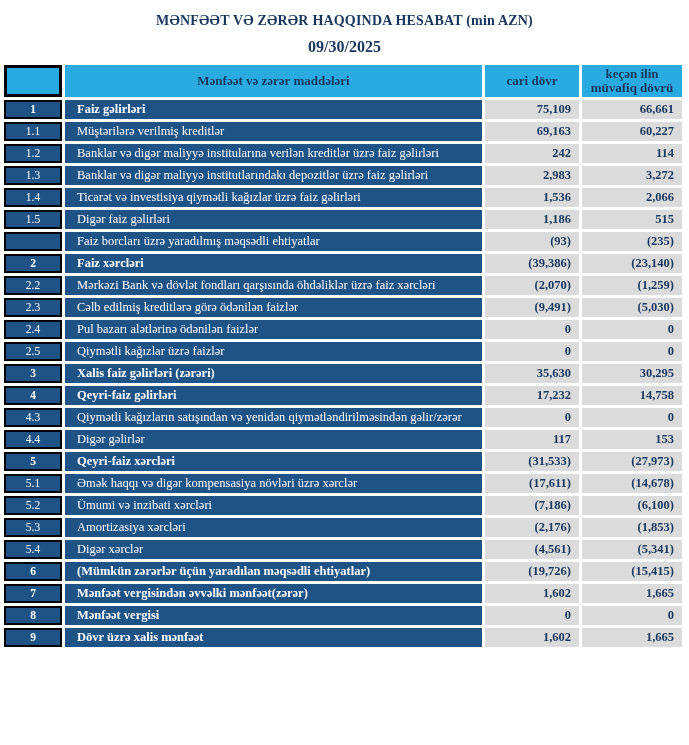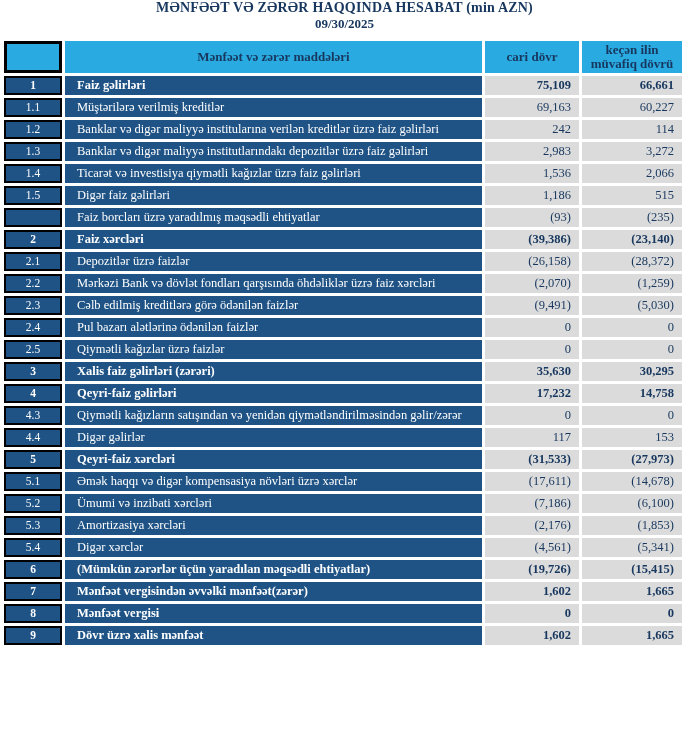--- a/index.html
+++ b/index.html
@@ -11,25 +11,25 @@
   }
   *{box-sizing:border-box;}
   html,body{margin:0;padding:0;}
   body{
     width:689px;height:745px;background:#ffffff;
     font-family:"Liberation Serif", serif;
     overflow:hidden;
   }
   .page-title{
     text-align:center;color:var(--navy);font-weight:bold;
-    font-size:14px;letter-spacing:0.2px;
+    font-size:14px;padding-top:13px;letter-spacing:0.2px;
   }
   .page-date{
     text-align:center;color:var(--navy);font-weight:bold;
-    font-size:13px;margin-top:0;
+    font-size:16px;margin-top:9px;
   }
   table.report{
     border-collapse:separate;border-spacing:3px;
     margin:6px 16px 0 1px;table-layout:fixed;width:567px;
   }
   col.c-num{width:58px;}
   col.c-label{width:417px;}
   col.c-cur{width:94px;}
   col.c-prev{width:100px;}
   thead th{
@@ -45,21 +45,21 @@
   td.num{
     background:var(--rowblue);color:#ffffff;text-align:center;
     border:2px solid var(--border);font-size:11.5px;
   }
   td.label{
     background:var(--rowblue);color:#ffffff;text-align:left;
     padding-left:12px;white-space:nowrap;overflow:hidden;
   }
   td.val{
     background:var(--graybg);color:var(--navy);text-align:right;
-    padding-right:8px;white-space:nowrap;
+    padding-right:8px;white-space:nowrap;font-weight:bold;
   }
   tr.bold td{font-weight:bold;}
 </style>
 </head>
 <body>
 
 <div class="page-title">MƏNFƏƏT VƏ ZƏRƏR HAQQINDA HESABAT (min AZN)</div>
 <div class="page-date">09/30/2025</div>
 
 <table class="report">
@@ -120,26 +120,20 @@
     <td class="val">(93)</td>
     <td class="val">(235)</td>
   </tr>
       <tr class="bold">
     <td class="num">2</td>
     <td class="label">Faiz xərcləri</td>
     <td class="val">(39,386)</td>
     <td class="val">(23,140)</td>
   </tr>
       <tr>
-    <td class="num">2.1</td>
-    <td class="label">Depozitlər üzrə faizlər</td>
-    <td class="val">(26,158)</td>
-    <td class="val">(28,372)</td>
-  </tr>
-      <tr>
     <td class="num">2.2</td>
     <td class="label">Mərkəzi Bank və dövlət fondları qarşısında öhdəliklər üzrə faiz xərcləri</td>
     <td class="val">(2,070)</td>
     <td class="val">(1,259)</td>
   </tr>
       <tr>
     <td class="num">2.3</td>
     <td class="label">Cəlb edilmiş kreditlərə görə ödənilən faizlər</td>
     <td class="val">(9,491)</td>
     <td class="val">(5,030)</td>

